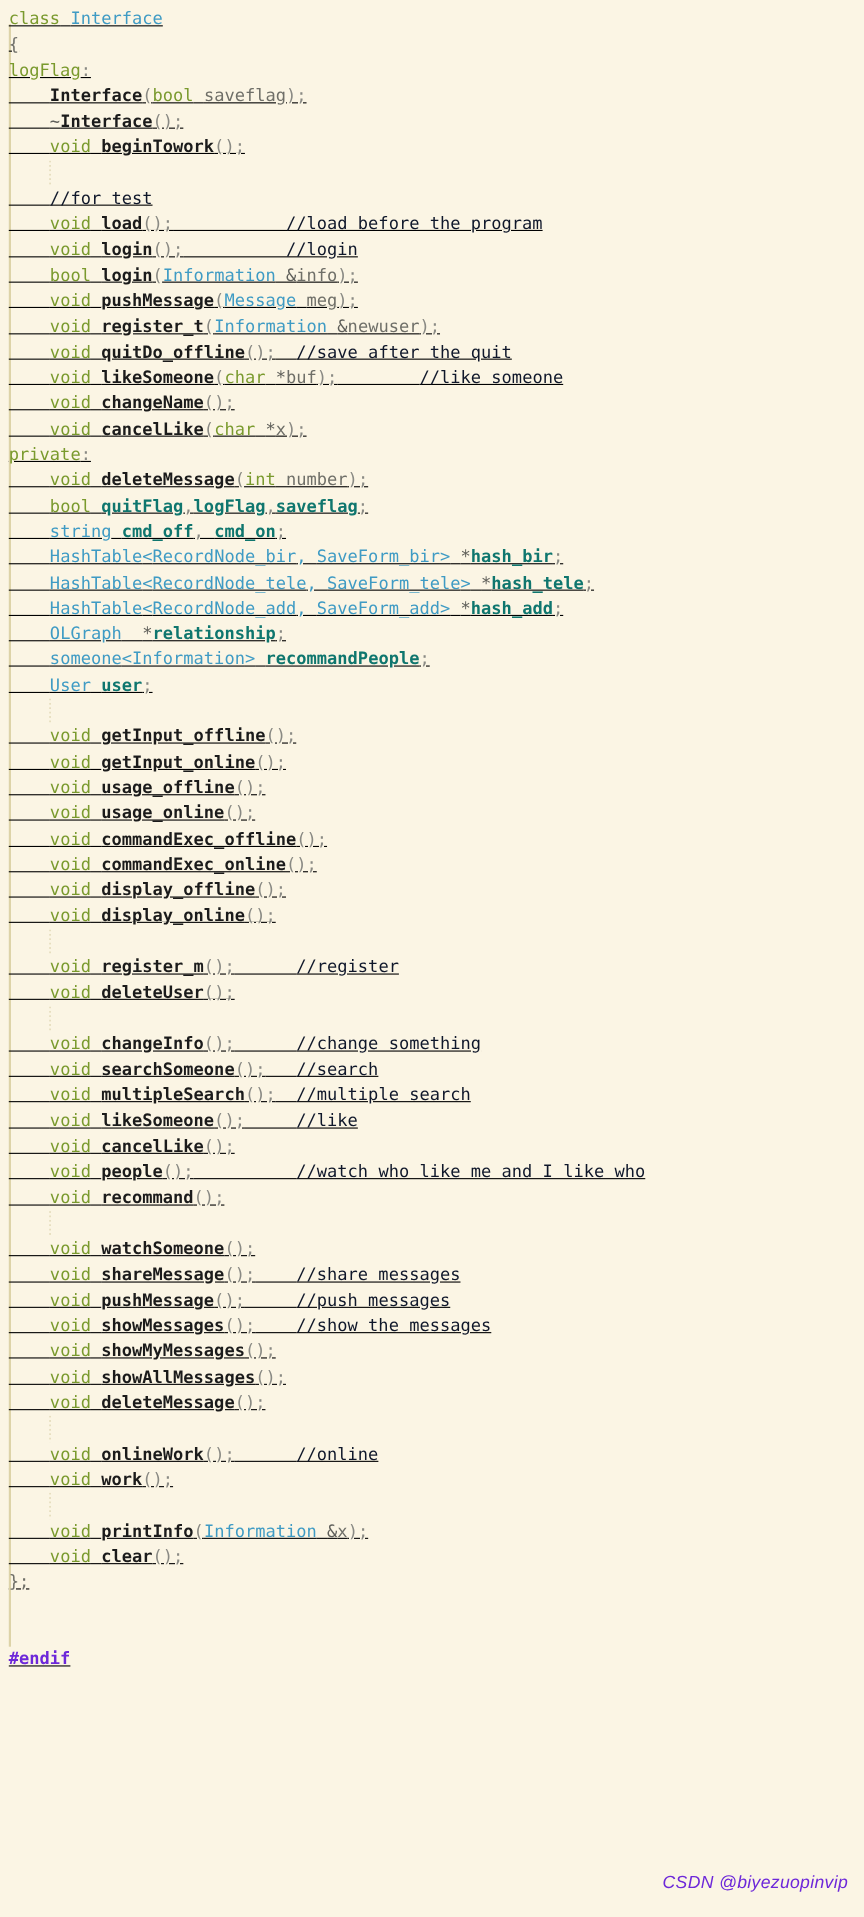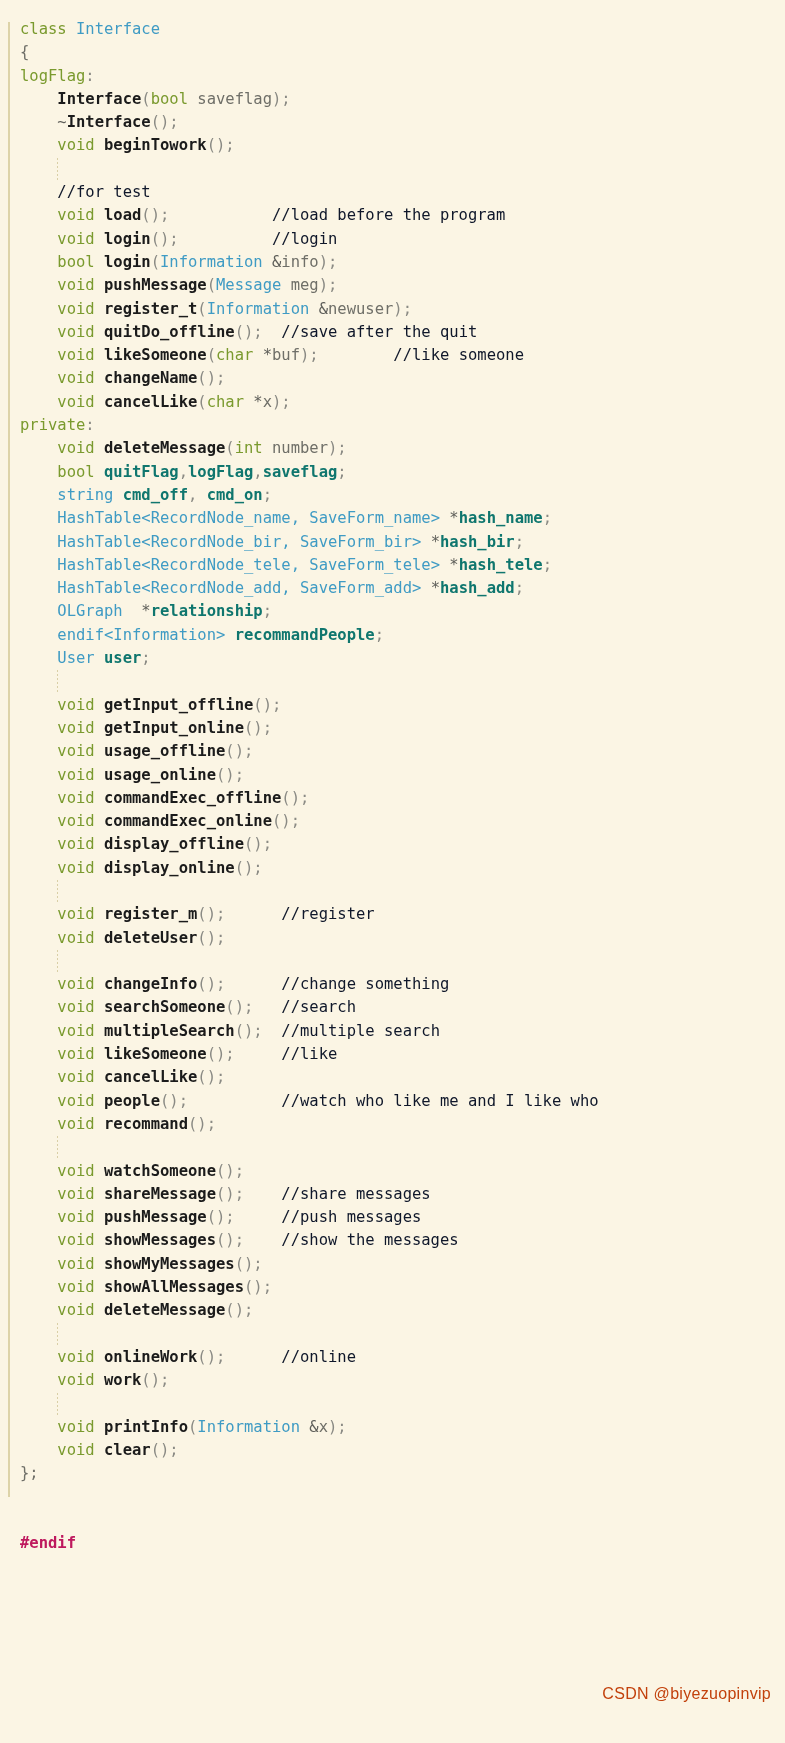--- a/index.html
+++ b/index.html
@@ -28,23 +28,24 @@
     position: absolute;
     left: 8px;
     top: 22px;
     width: 2px;
     height: 1475px;
     background: #ddd3a8;
   }
 
   .code-lines {
     position: relative;
-    margin: 16px;
+    margin: 4px;
     padding: 0;
     list-style: none;
+    text-decoration: underline;
   }
 
   .line {
     position: relative;
     height: 23.3px;
     line-height: 23.3px;
     font-size: 15.5px;
     white-space: pre;
     padding-left: 4px;
     letter-spacing: 0px;
@@ -69,32 +70,33 @@
   
   .t-kw      { color: #7a9a2e; }            
   .t-acc     { color: #7a9a2e; }            
   .t-type    { color: #3f9bc4; }            
   .t-fn      { color: #1b1b1b; font-weight: bold; }
   .t-var     { color: #0f766e; font-weight: bold; }
   .t-punct   { color: #8a8a84; }            
   .t-op      { color: #5f5f5a; }            
   .t-param   { color: #6f6f68; }            
   .t-cmt     { color: #0f172a; }            
-  .t-pp      { color: #be185d; font-weight: bold; } 
+  .t-pp      { color: #6d28d9; font-weight: bold; } 
   .t-brace   { color: #6f6f68; }
 
   .watermark {
     position: absolute;
     right: 14px;
-    bottom: 40px;
+    bottom: 22px;
     font-family: "Liberation Sans", sans-serif;
     font-size: 16px;
-    color: #c2410c;
+    color: #6d28d9;
     letter-spacing: 0.3px;
     white-space: nowrap;
+    font-style: italic;
   }
 </style>
 </head>
 <body>
 
 <div id="code-view">
 
   <div class="scope-bar"></div>
 
   <div class="code-lines" id="code-lines">
@@ -112,26 +114,25 @@
       <div class="line"><span>    </span><span class="t-kw">void</span><span> </span><span class="t-fn">pushMessage</span><span class="t-punct">(</span><span class="t-type">Message</span><span> </span><span class="t-param">meg</span><span class="t-punct">);</span></div>
       <div class="line"><span>    </span><span class="t-kw">void</span><span> </span><span class="t-fn">register_t</span><span class="t-punct">(</span><span class="t-type">Information</span><span> </span><span class="t-op">&amp;</span><span class="t-param">newuser</span><span class="t-punct">);</span></div>
       <div class="line"><span>    </span><span class="t-kw">void</span><span> </span><span class="t-fn">quitDo_offline</span><span class="t-punct">();</span><span>  </span><span class="t-cmt">//save after the quit</span></div>
       <div class="line"><span>    </span><span class="t-kw">void</span><span> </span><span class="t-fn">likeSomeone</span><span class="t-punct">(</span><span class="t-kw">char</span><span> </span><span class="t-op">*</span><span class="t-param">buf</span><span class="t-punct">);</span><span>        </span><span class="t-cmt">//like someone</span></div>
       <div class="line"><span>    </span><span class="t-kw">void</span><span> </span><span class="t-fn">changeName</span><span class="t-punct">();</span></div>
       <div class="line"><span>    </span><span class="t-kw">void</span><span> </span><span class="t-fn">cancelLike</span><span class="t-punct">(</span><span class="t-kw">char</span><span> </span><span class="t-op">*</span><span class="t-param">x</span><span class="t-punct">);</span></div>
       <div class="line"><span class="t-acc">private</span><span class="t-punct">:</span></div>
       <div class="line"><span>    </span><span class="t-kw">void</span><span> </span><span class="t-fn">deleteMessage</span><span class="t-punct">(</span><span class="t-kw">int</span><span> </span><span class="t-param">number</span><span class="t-punct">);</span></div>
       <div class="line"><span>    </span><span class="t-kw">bool</span><span> </span><span class="t-var">quitFlag</span><span class="t-punct">,</span><span class="t-var">logFlag</span><span class="t-punct">,</span><span class="t-var">saveflag</span><span class="t-punct">;</span></div>
       <div class="line"><span>    </span><span class="t-type">string</span><span> </span><span class="t-var">cmd_off</span><span class="t-punct">, </span><span class="t-var">cmd_on</span><span class="t-punct">;</span></div>
-      <div class="line"><span>    </span><span class="t-type">HashTable</span><span class="t-type">&lt;</span><span class="t-type">RecordNode_name</span><span class="t-type">, </span><span class="t-type">SaveForm_name</span><span class="t-type">&gt;</span><span> </span><span class="t-op">*</span><span class="t-var">hash_name</span><span class="t-punct">;</span></div>
       <div class="line"><span>    </span><span class="t-type">HashTable</span><span class="t-type">&lt;</span><span class="t-type">RecordNode_bir</span><span class="t-type">, </span><span class="t-type">SaveForm_bir</span><span class="t-type">&gt;</span><span> </span><span class="t-op">*</span><span class="t-var">hash_bir</span><span class="t-punct">;</span></div>
       <div class="line"><span>    </span><span class="t-type">HashTable</span><span class="t-type">&lt;</span><span class="t-type">RecordNode_tele</span><span class="t-type">, </span><span class="t-type">SaveForm_tele</span><span class="t-type">&gt;</span><span> </span><span class="t-op">*</span><span class="t-var">hash_tele</span><span class="t-punct">;</span></div>
       <div class="line"><span>    </span><span class="t-type">HashTable</span><span class="t-type">&lt;</span><span class="t-type">RecordNode_add</span><span class="t-type">, </span><span class="t-type">SaveForm_add</span><span class="t-type">&gt;</span><span> </span><span class="t-op">*</span><span class="t-var">hash_add</span><span class="t-punct">;</span></div>
       <div class="line"><span>    </span><span class="t-type">OLGraph</span><span>  </span><span class="t-op">*</span><span class="t-var">relationship</span><span class="t-punct">;</span></div>
-      <div class="line"><span>    </span><span class="t-type">endif</span><span class="t-type">&lt;</span><span class="t-type">Information</span><span class="t-type">&gt;</span><span> </span><span class="t-var">recommandPeople</span><span class="t-punct">;</span></div>
+      <div class="line"><span>    </span><span class="t-type">someone</span><span class="t-type">&lt;</span><span class="t-type">Information</span><span class="t-type">&gt;</span><span> </span><span class="t-var">recommandPeople</span><span class="t-punct">;</span></div>
       <div class="line"><span>    </span><span class="t-type">User</span><span> </span><span class="t-var">user</span><span class="t-punct">;</span></div>
       <div class="line blank"></div>
       <div class="line"><span>    </span><span class="t-kw">void</span><span> </span><span class="t-fn">getInput_offline</span><span class="t-punct">();</span></div>
       <div class="line"><span>    </span><span class="t-kw">void</span><span> </span><span class="t-fn">getInput_online</span><span class="t-punct">();</span></div>
       <div class="line"><span>    </span><span class="t-kw">void</span><span> </span><span class="t-fn">usage_offline</span><span class="t-punct">();</span></div>
       <div class="line"><span>    </span><span class="t-kw">void</span><span> </span><span class="t-fn">usage_online</span><span class="t-punct">();</span></div>
       <div class="line"><span>    </span><span class="t-kw">void</span><span> </span><span class="t-fn">commandExec_offline</span><span class="t-punct">();</span></div>
       <div class="line"><span>    </span><span class="t-kw">void</span><span> </span><span class="t-fn">commandExec_online</span><span class="t-punct">();</span></div>
       <div class="line"><span>    </span><span class="t-kw">void</span><span> </span><span class="t-fn">display_offline</span><span class="t-punct">();</span></div>
       <div class="line"><span>    </span><span class="t-kw">void</span><span> </span><span class="t-fn">display_online</span><span class="t-punct">();</span></div>

